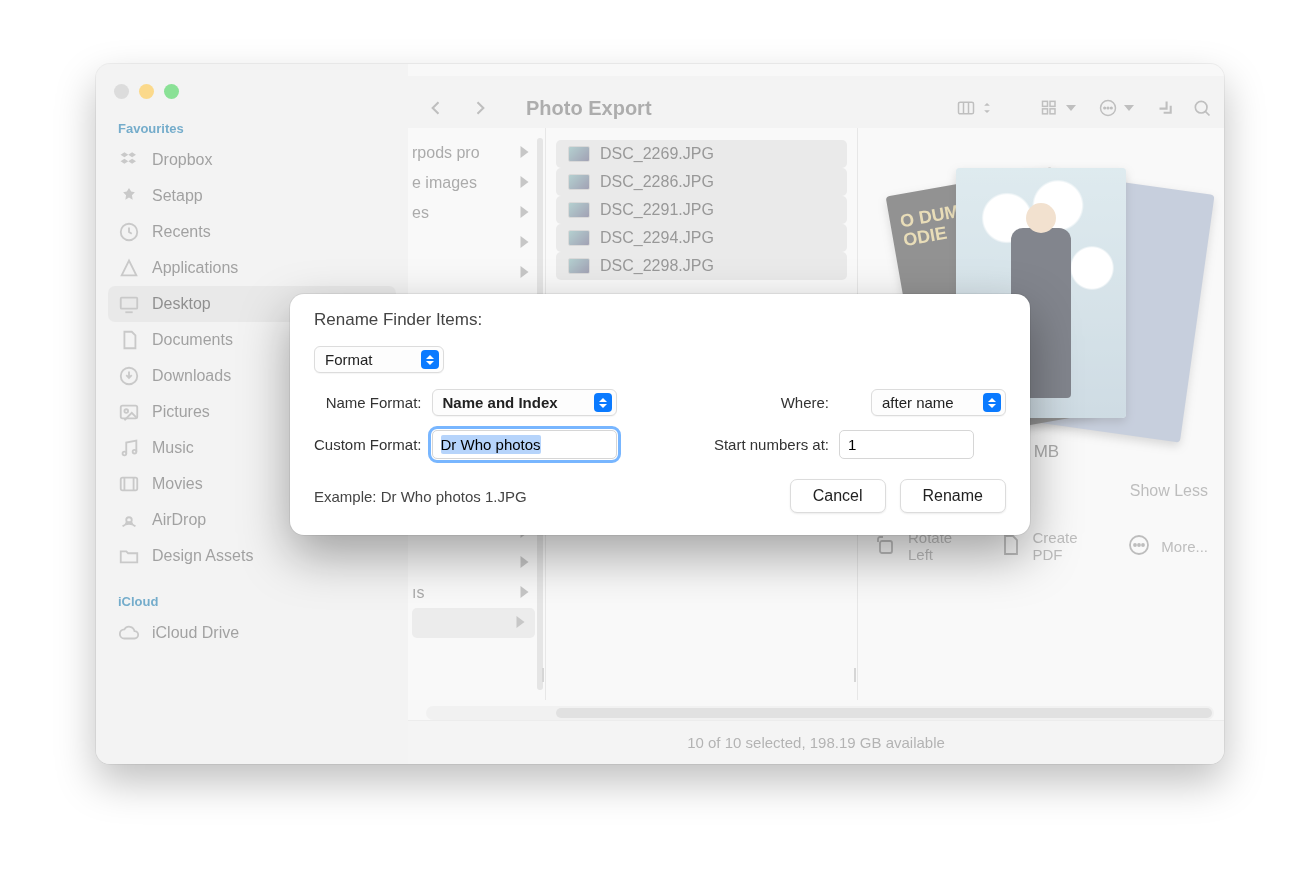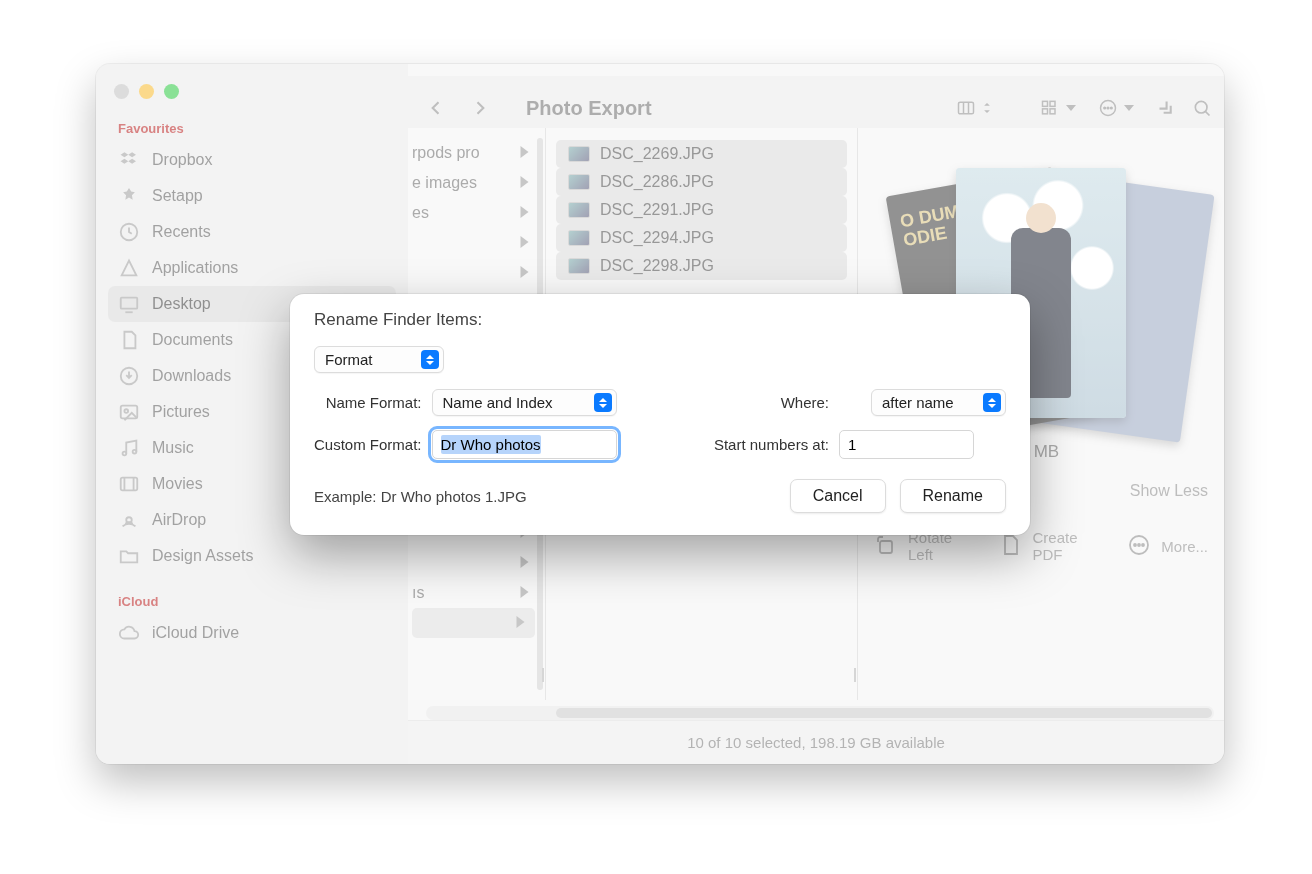--- a/index.html
+++ b/index.html
@@ -10,21 +10,21 @@
     border-radius:14px; background:#f3f3f3;
     box-shadow:0 18px 40px rgba(0,0,0,.25), 0 0 0 1px rgba(0,0,0,.05);
     overflow:hidden;
   }
   
   .sidebar { position:absolute; left:0; top:0; width:312px; height:100%; background:#e9e9e9; padding:12px 0 0 0; }
   .traffic { display:flex; gap:10px; padding:8px 0 14px 18px; }
   .tl { width:15px; height:15px; border-radius:50%; }
   .tl.red{background:#bfbfbf;} .tl.yellow{background:#f7bb2d;} .tl.green{background:#2bc840;}
   .sb-section { padding:0 12px; }
-  .sb-head { font-size:13px; font-weight:700; color:#b91c1c; padding:8px 10px 6px 10px; }
+  .sb-head { font-size:13px; font-weight:700; color:#0369a1; padding:8px 10px 6px 10px; }
   .sb-item { display:flex; align-items:center; gap:12px; padding:7px 10px; border-radius:7px; font-size:16px; color:#555; cursor:default; }
   .sb-item.active { background:#d8d8d8; color:#333; }
   .sb-icon { width:22px; height:22px; display:inline-flex; align-items:center; justify-content:center; color:#9d9d9d; }
   .sb-label { flex:1; }
   
   .toolbar { position:absolute; left:312px; right:0; top:12px; height:64px; background:#eaeaea; display:flex; align-items:center; padding:0 12px; gap:4px; color:#777; }
   .nav-arrows { display:flex; gap:24px; margin-left:6px; margin-right:26px; }
   .nav-arrows svg { width:18px; height:18px; }
   .title { font-size:20px; font-weight:700; color:#6b6b6b; flex:0 0 auto; margin-left:6px; }
   .spacer { flex:1; }
@@ -443,21 +443,21 @@
   <div class="dialog">
     <div class="dlg-title">Rename Finder Items:</div>
 
     <div class="mac-select" style="width:130px;">
       <span>Format</span>
       <span class="stepper"></span>
     </div>
 
     <div class="dlg-grid" style="margin-top:16px;">
       <span class="dlg-label">Name Format:</span>
-      <div class="mac-select" style="width:185px;">
+      <div class="mac-select" style="width:185px;font-weight:bold;">
         <span>Name and Index</span>
         <span class="stepper"></span>
       </div>
       <span></span>
       <span class="dlg-label">Where:</span>
       <div class="mac-select" style="width:135px;margin-left:32px;">
         <span>after name</span>
         <span class="stepper"></span>
       </div>
 

